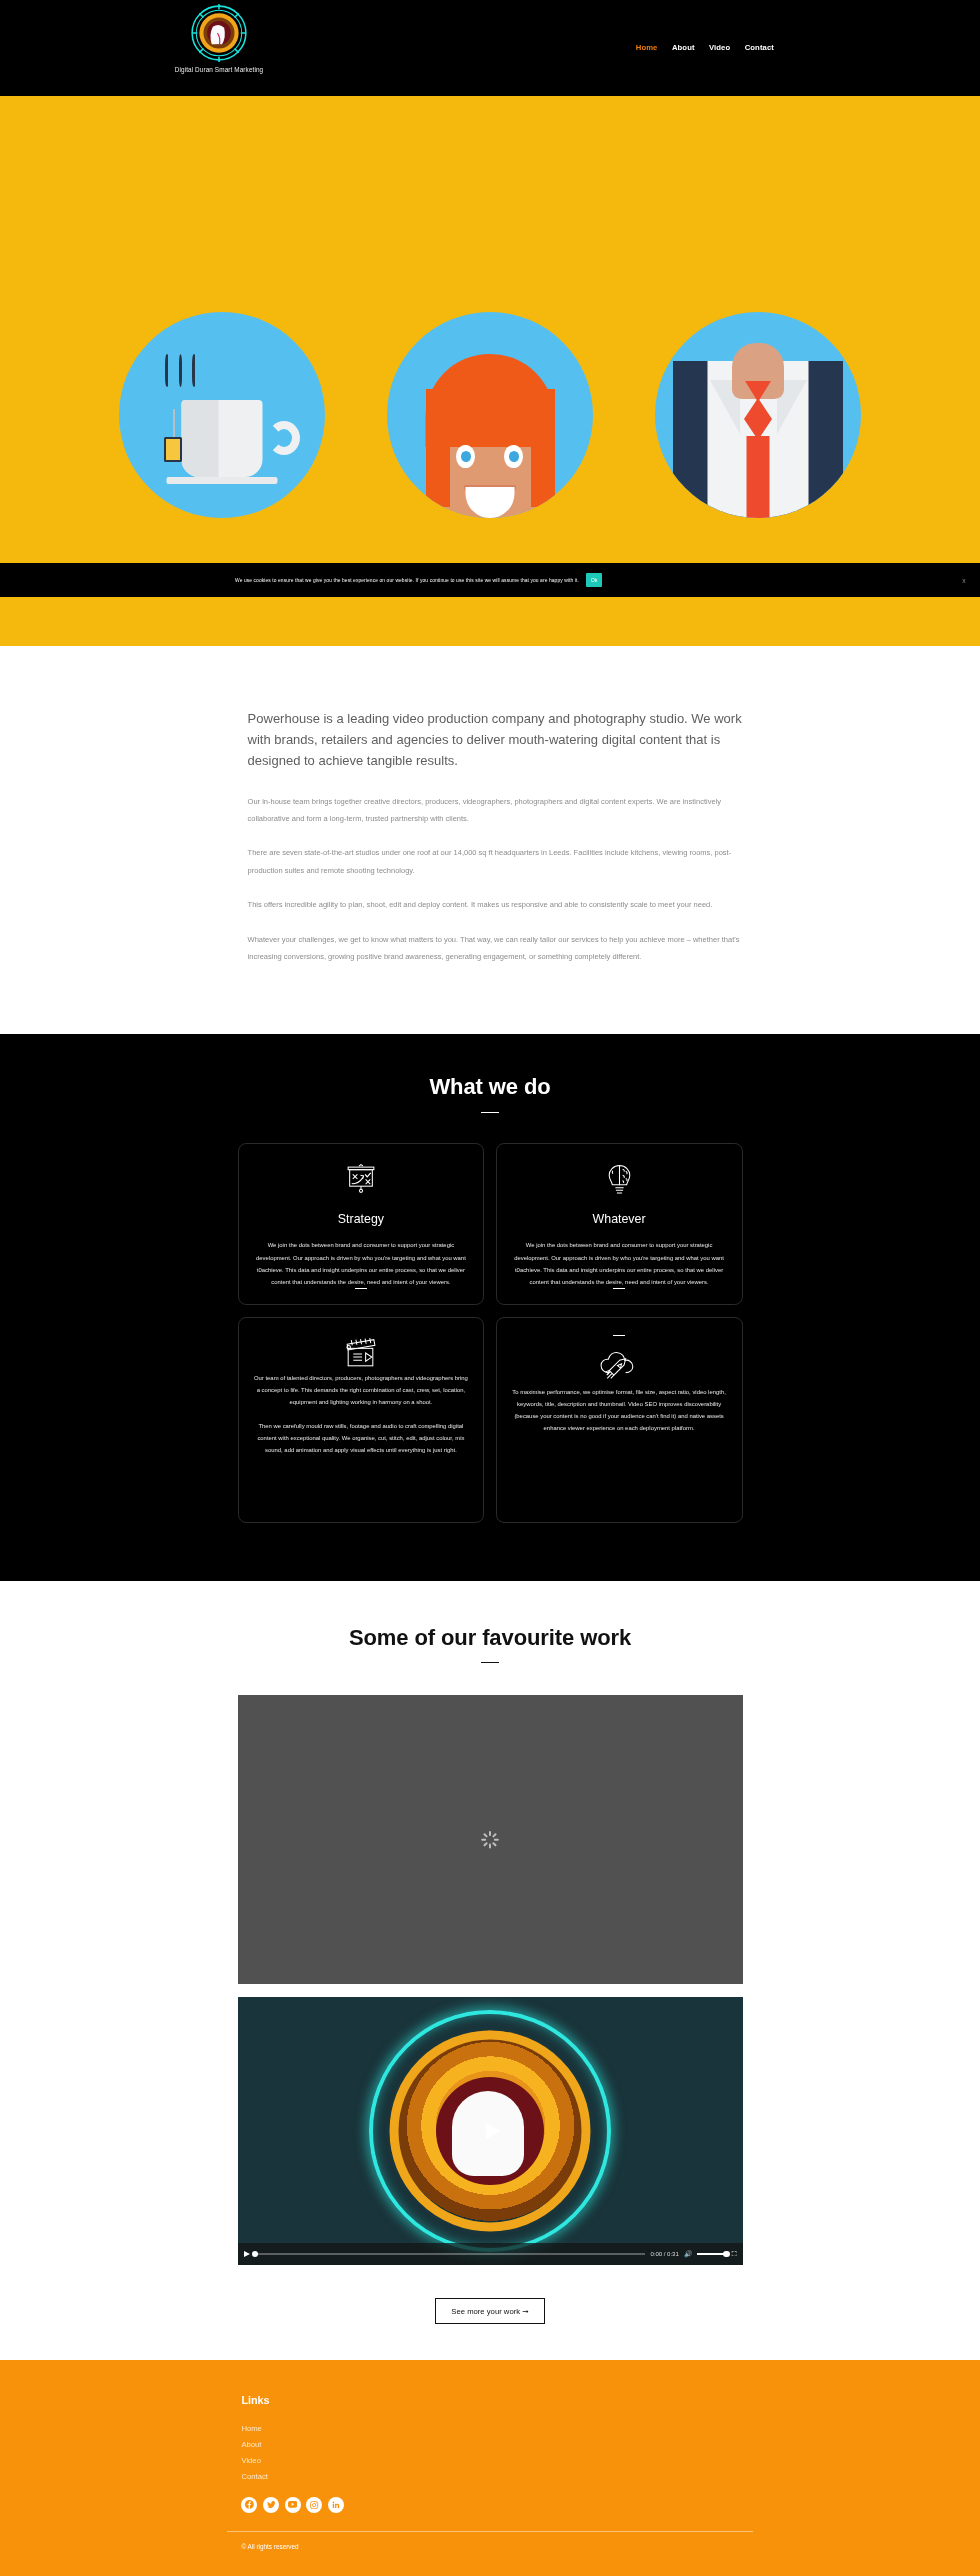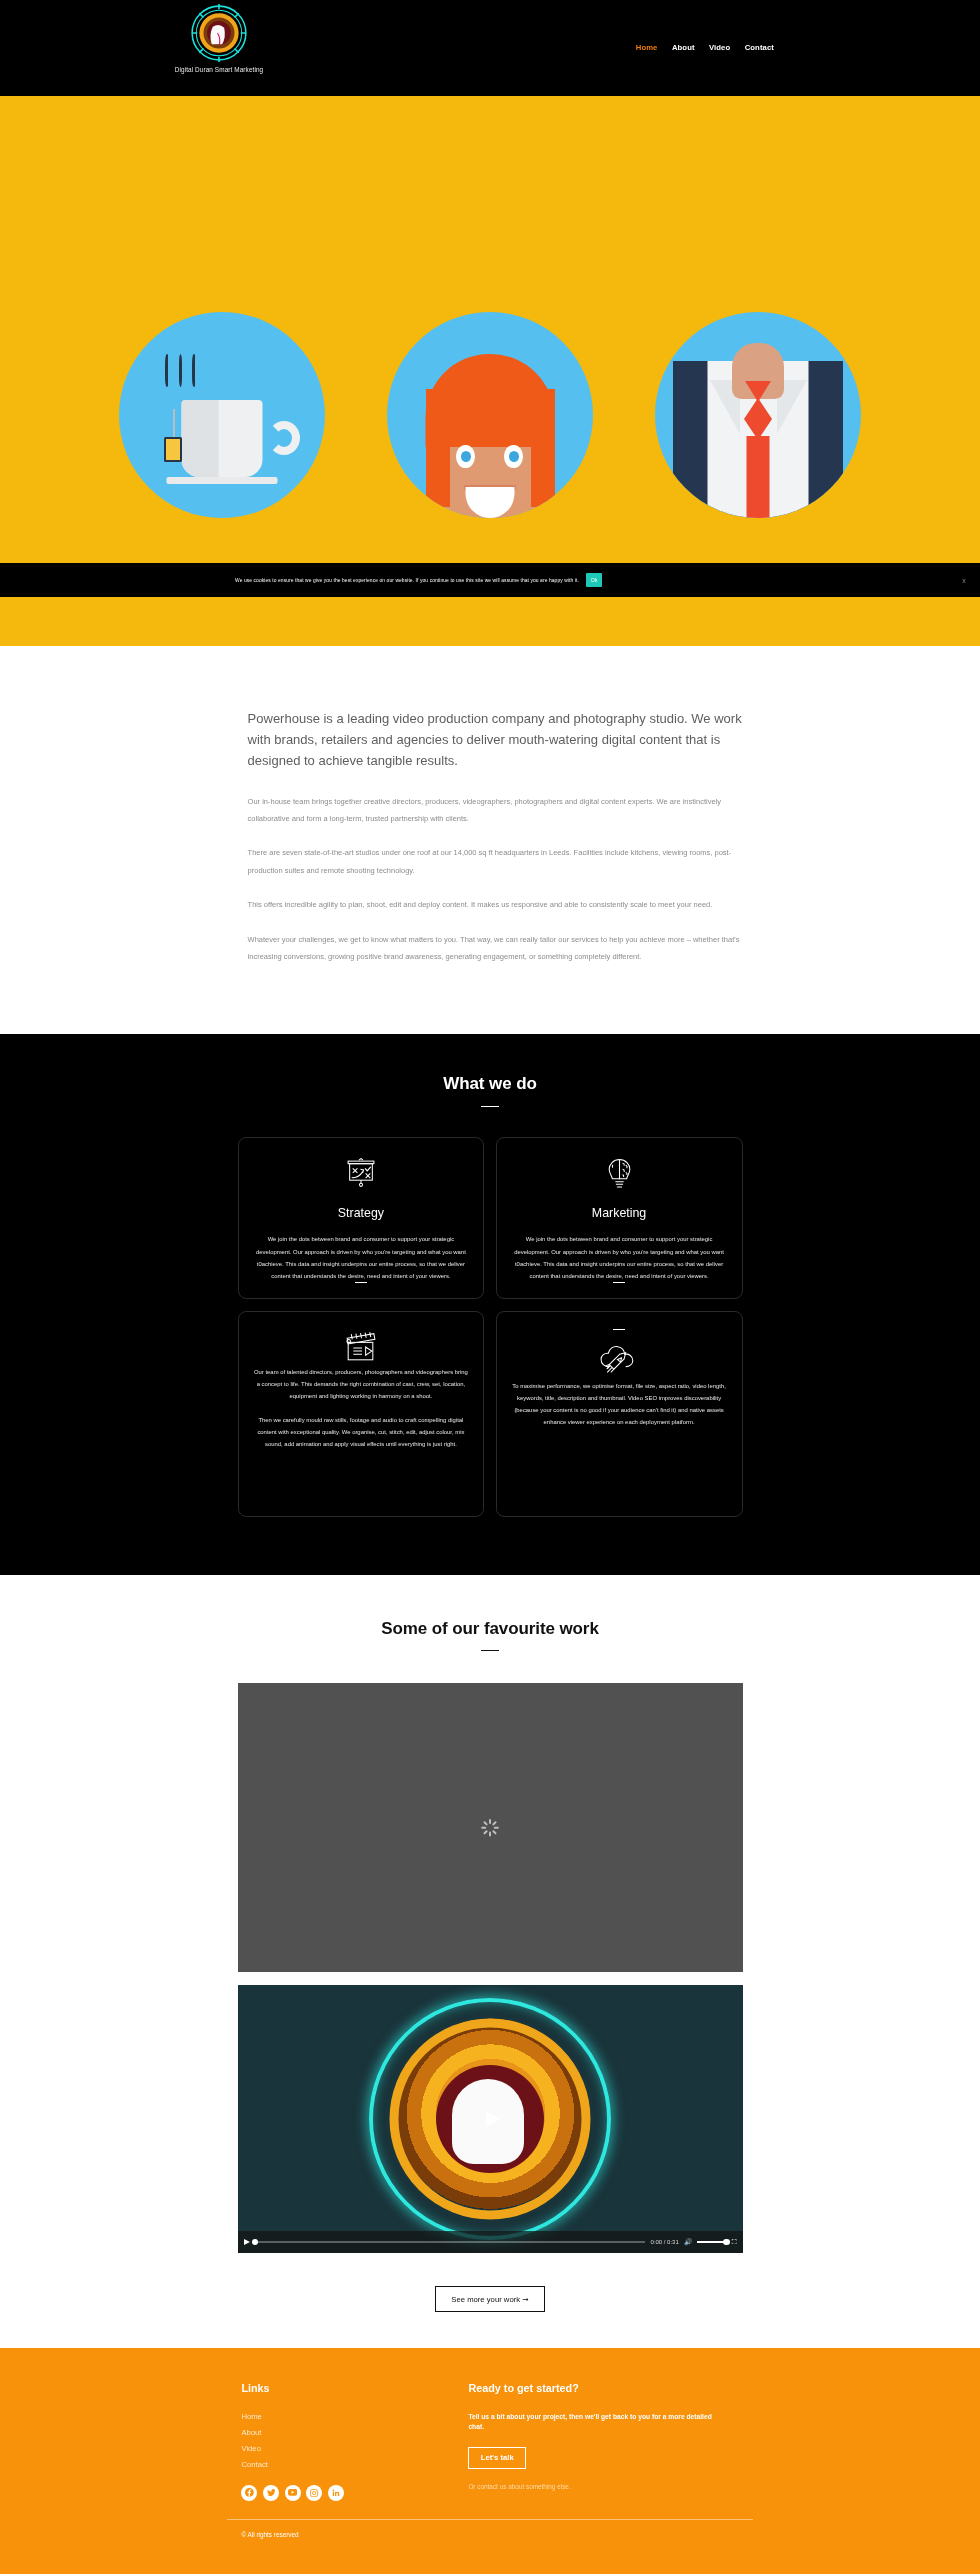--- a/index.html
+++ b/index.html
@@ -112,21 +112,21 @@
     color:#5e5e5e; font-size:13px; line-height:1.62; font-weight:400;
     max-width:505px; margin-bottom:21.6px;
   }
   .intro-p {
     color:#8d8d8d; font-size:7.5px; line-height:2.28; margin-bottom:17.5px;
     max-width:510px;
   }
 
   
   .wwd { background:#000; padding:40px 0 54px; }
-  .sec-title { text-align:center; color:#fff; font-size:17px; font-weight:bold; letter-spacing:-0.1px; }
+  .sec-title { text-align:center; color:#fff; font-size:22px; font-weight:bold; letter-spacing:-0.1px; }
   .sec-rule { width:17.5px; height:1.5px; background:#fff; margin:11.3px auto 0; }
   .cards {
     width:505px; margin:30px auto 4px;
     display:grid; grid-template-columns:1fr 1fr; gap:11.3px;
   }
   .card {
     border:0.5px solid #2b2b2b; border-radius:8.2px;
     padding:17.5px 15.5px 15.5px; background:#000;
     display:flex; flex-direction:column; align-items:center;
   }
@@ -349,21 +349,21 @@
       <div class="card">
         <div class="card-icon">
           <svg width="29" height="32" viewBox="0 0 56 62" fill="none" stroke="#fff" stroke-width="2">
             <path d="M28 3 C16 3 8 12 8 22 c0 8 5 12 6 18 h14 V3z"></path>
             <path d="M28 3 C40 3 48 12 48 22 c0 8 -5 12 -6 18 H28 V3z"></path>
             <path d="M15 13 q-2 3 0 6"></path>
             <path d="M34 10 q4 1 3 5 M40 14 q4 2 2 6 M34 22 q4 1 3 5 M40 28 q4 1 2 5 M34 32 q3 2 2 5"></path>
             <path d="M20 46 h16 M21 51 h14 M23 56 h10"></path>
           </svg>
         </div>
-        <div class="card-title">Marketing</div>
+        <div class="card-title">Whatever</div>
         <div class="card-body">We join the dots between brand and consumer to support your strategic development. Our approach is driven by who you're targeting and what you want t0achieve. This data and insight underpins our entire process, so that we deliver content that understands the desire, need and intent of your viewers.</div>
         <div class="card-rule"></div>
       </div>
 
       <div class="card tall">
         <div class="card-icon">
           <svg width="39" height="32" viewBox="0 0 76 62" fill="none" stroke="#fff" stroke-width="2">
             <rect x="14" y="20" width="48" height="34"></rect>
             <path d="M12 12 l52 -9 l2 11 l-52 9z"></path>
             <path d="M20 4 l2 10 M29 3 l2 10 M38 2 l2 10 M47 1 l2 10 M56 0 l2 10"></path>
@@ -475,26 +475,20 @@
             <svg width="8.2" height="8.2" viewBox="0 0 16 16">
                 <rect width="16" height="16" rx="3" fill="#fff"></rect>
                 <rect x="1.5" y="5.5" width="2.6" height="8" fill="#f7920a"></rect>
                 <circle cx="2.8" cy="2.8" r="1.6" fill="#f7920a"></circle>
                 <path d="M6 5.5h2.5v1.1c.4-.7 1.2-1.3 2.4-1.3 2 0 3.1 1.2 3.1 3.6v4.6h-2.6V9.3c0-1.1-.4-1.8-1.4-1.8-.8 0-1.3.6-1.5 1.2v4.8H6z" fill="#f7920a"></path>
               </svg>
           </div>
         </div>
       </div>
 
-      <div class="fcol-cta">
-        <div class="f-head">Ready to get started?</div>
-        <div class="f-sub">Tell us a bit about your project, then we'll get back to you for a more detailed chat.</div>
-        <button class="lets-talk">Let's talk</button>
-        <div class="f-note">Or contact us about something else.</div>
-      </div>
     </div>
 
     <div class="f-divider"></div>
     <div class="f-copy">© All rights reserved</div>
   </div>
 
 </div>
 
 
 </body></html>

